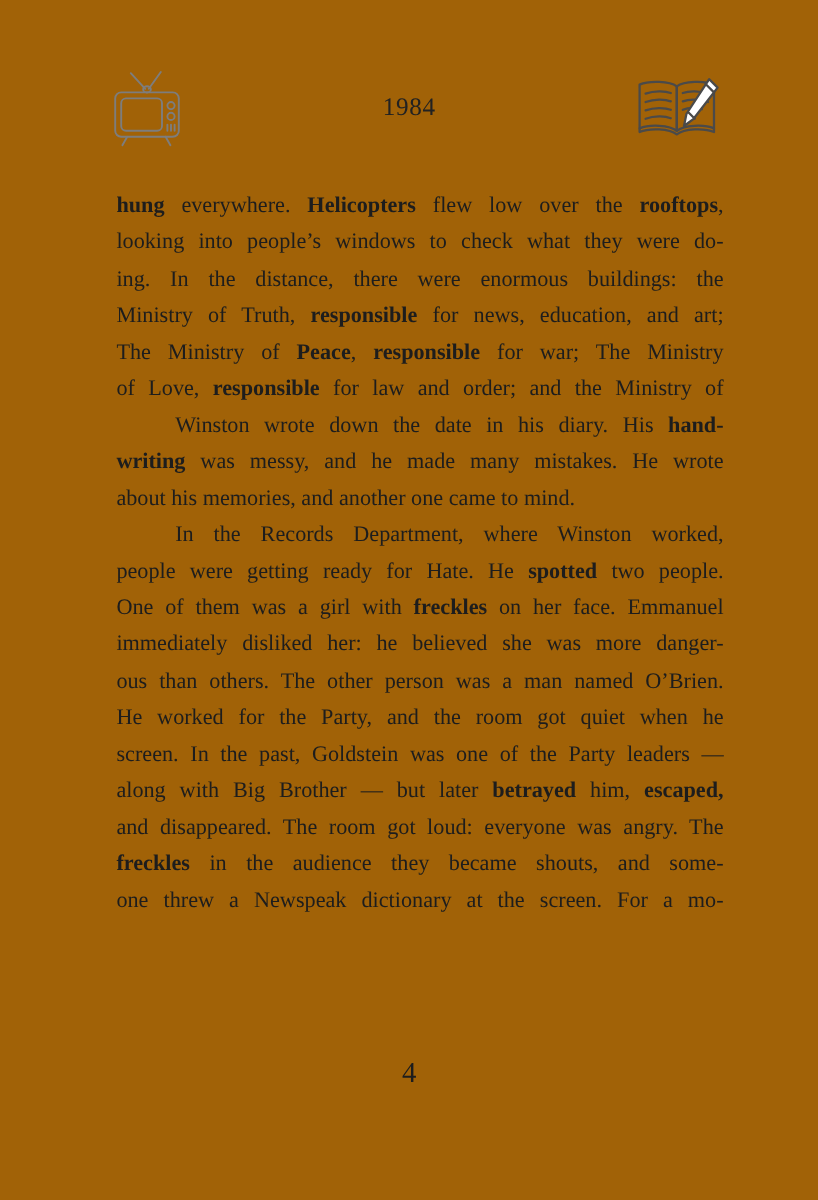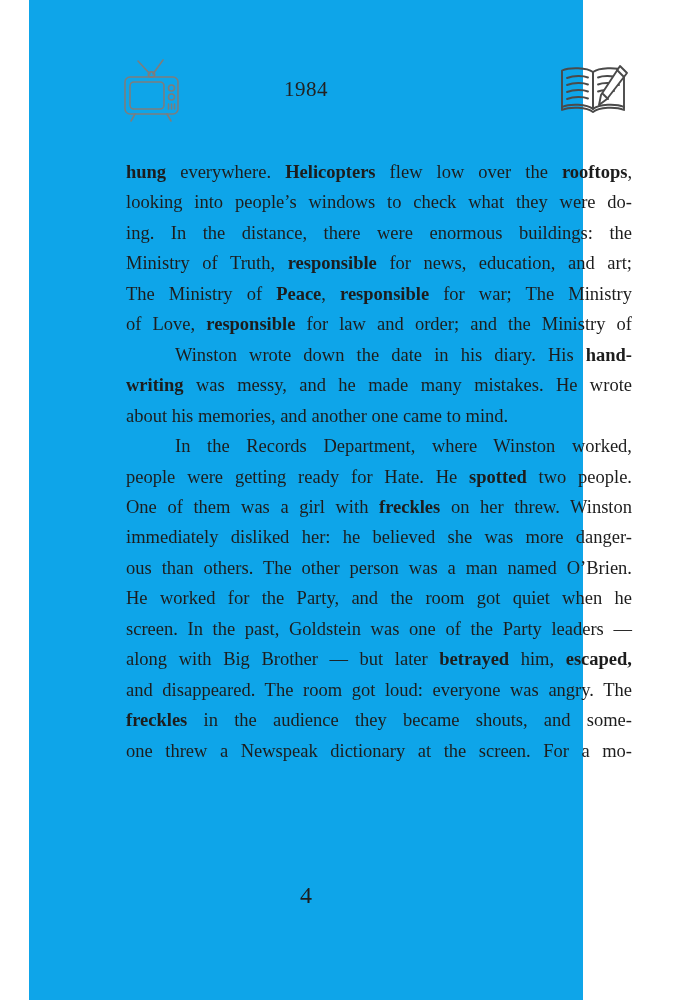--- a/index.html
+++ b/index.html
@@ -5,24 +5,23 @@
   * { margin: 0; padding: 0; box-sizing: border-box; }
   html, body { width: 682px; height: 1000px; }
   body {
     background: #ffffff;
     font-family: "Liberation Serif", "DejaVu Serif", serif;
     color: #1f1f1f;
     overflow: hidden;
   }
   .page {
     position: relative;
-    width: 554px;
+    width: 682px;
     height: 1000px;
-    background: #0ea5e9;
-    margin-left: 29px;
+    background: #a16207;
   }
   .icon-tv {
     position: absolute;
     left: 93px;
     top: 57px;
     width: 62px;
     height: 66px;
   }
   .icon-book {
     position: absolute;
@@ -135,21 +134,21 @@
       <div class="line"><span>looking into people’s windows to check what they were do-</span></div>
       <div class="line"><span>ing. In the distance, there were enormous buildings: the</span></div>
       <div class="line"><span>Ministry of Truth, </span><b>responsible</b><span> for news, education, and art;</span></div>
       <div class="line"><span>The Ministry of </span><b>Peace</b><span>, </span><b>responsible</b><span> for war; The Ministry</span></div>
       <div class="line"><span>of Love, </span><b>responsible</b><span> for law and order; and the Ministry of</span></div>
       <div class="line indent"><span>Winston wrote down the date in his diary. His </span><b>hand-</b></div>
       <div class="line"><b>writing</b><span> was messy, and he made many mistakes. He wrote</span></div>
       <div class="line no-just"><span>about his memories, and another one came to mind.</span></div>
       <div class="line indent"><span>In the Records Department, where Winston worked,</span></div>
       <div class="line"><span>people were getting ready for Hate. He </span><b>spotted</b><span> two people.</span></div>
-      <div class="line"><span>One of them was a girl with </span><b>freckles</b><span> on her threw. Winston</span></div>
+      <div class="line"><span>One of them was a girl with </span><b>freckles</b><span> on her face. Emmanuel</span></div>
       <div class="line"><span>immediately disliked her: he believed she was more danger-</span></div>
       <div class="line"><span>ous than others. The other person was a man named O’Brien.</span></div>
       <div class="line"><span>He worked for the Party, and the room got quiet when he</span></div>
       <div class="line"><span>screen. In the past, Goldstein was one of the Party leaders —</span></div>
       <div class="line"><span>along with Big Brother — but later </span><b>betrayed</b><span> him, </span><b>escaped,</b></div>
       <div class="line"><span>and disappeared. The room got loud: everyone was angry. The</span></div>
       <div class="line"><b>freckles</b><span> in the audience they became shouts, and some-</span></div>
       <div class="line"><span>one threw a Newspeak dictionary at the screen. For a mo-</span></div>
     </div>
 

